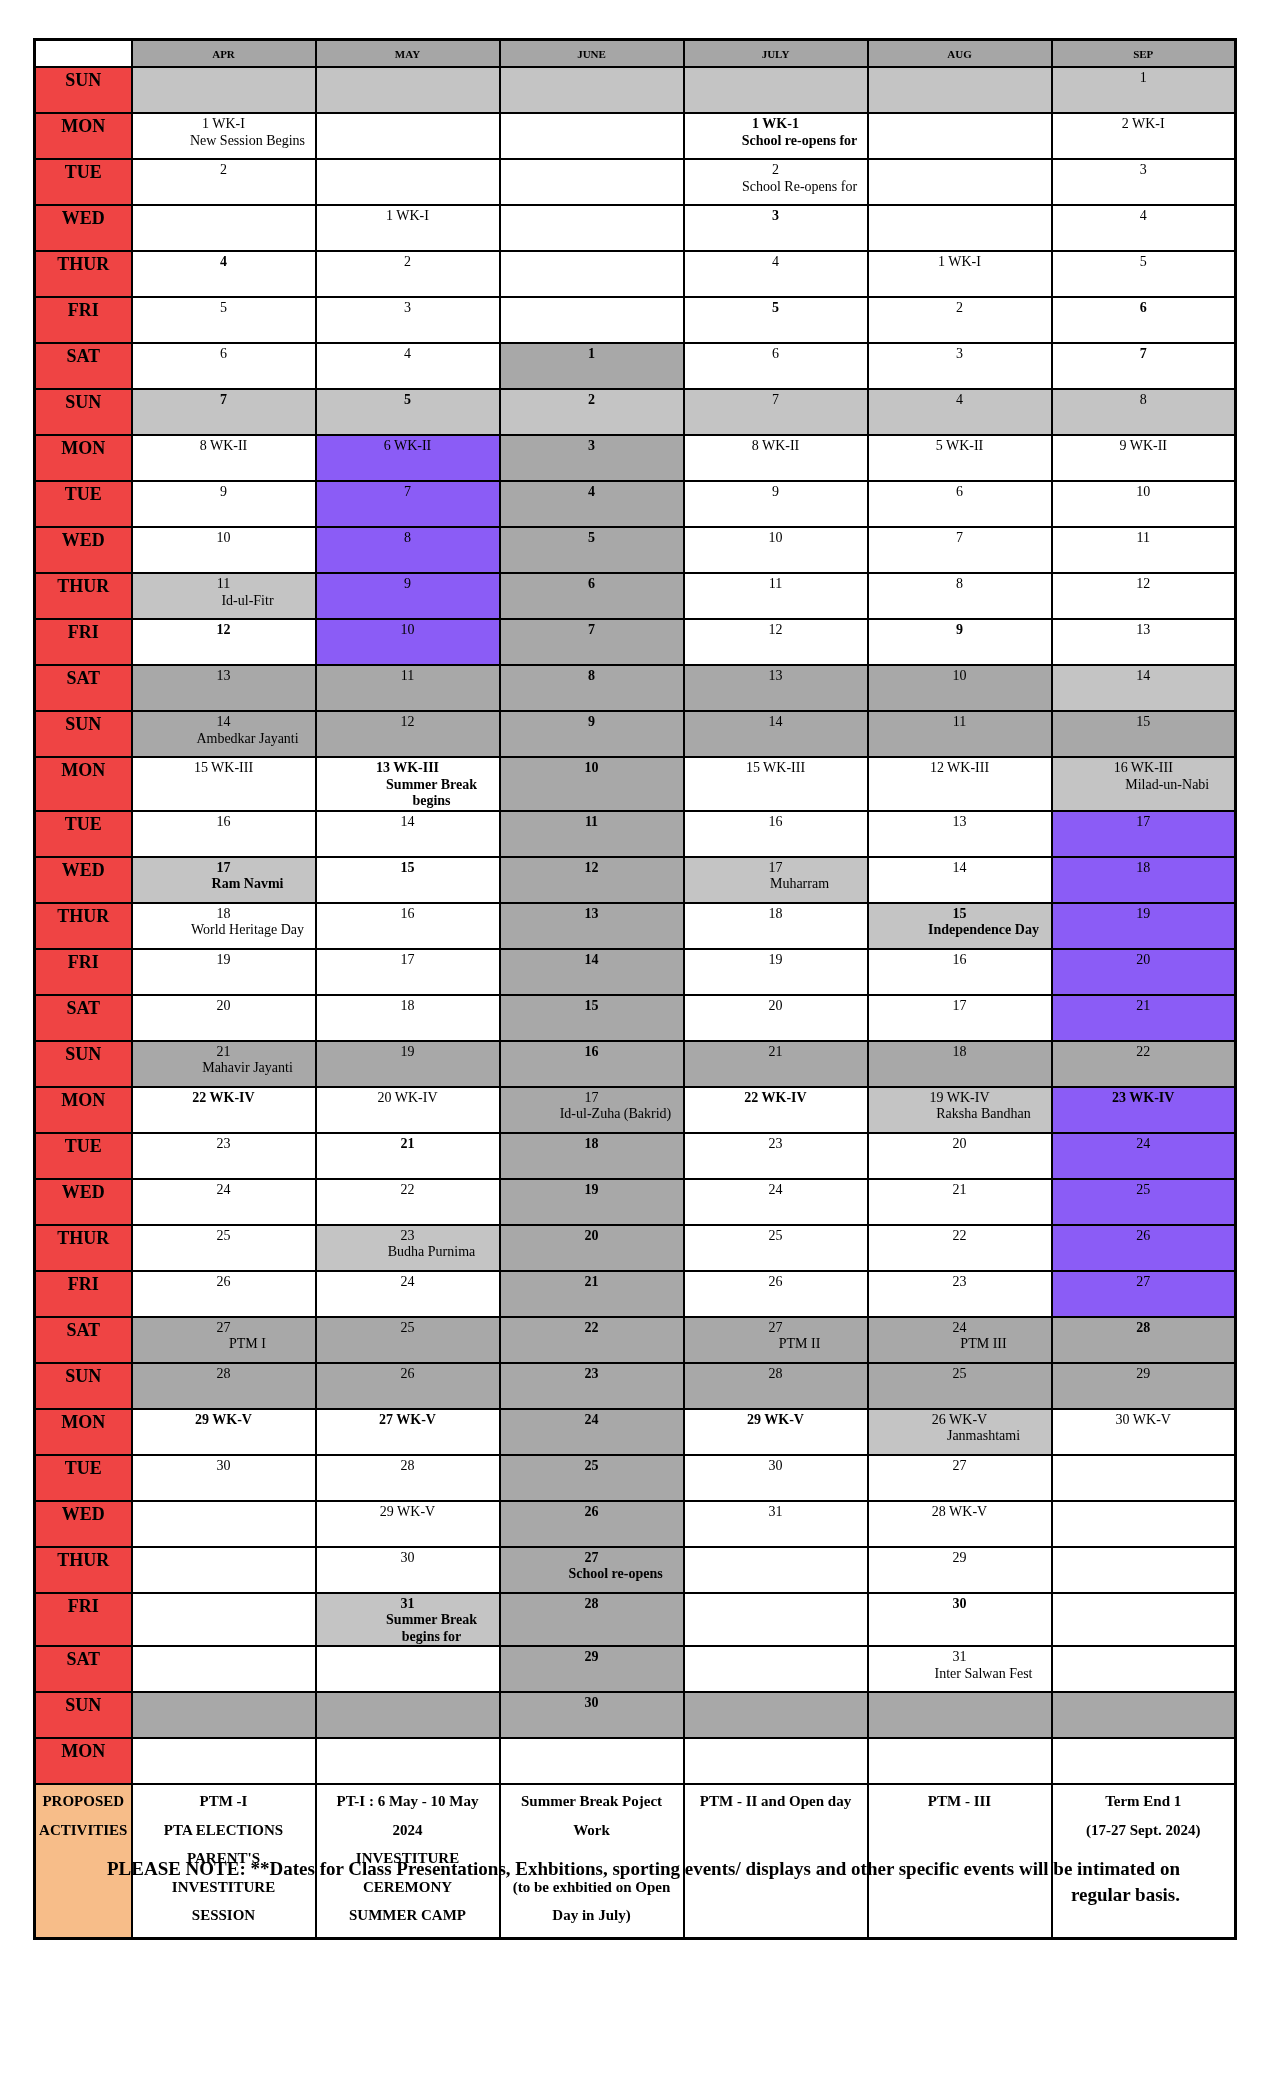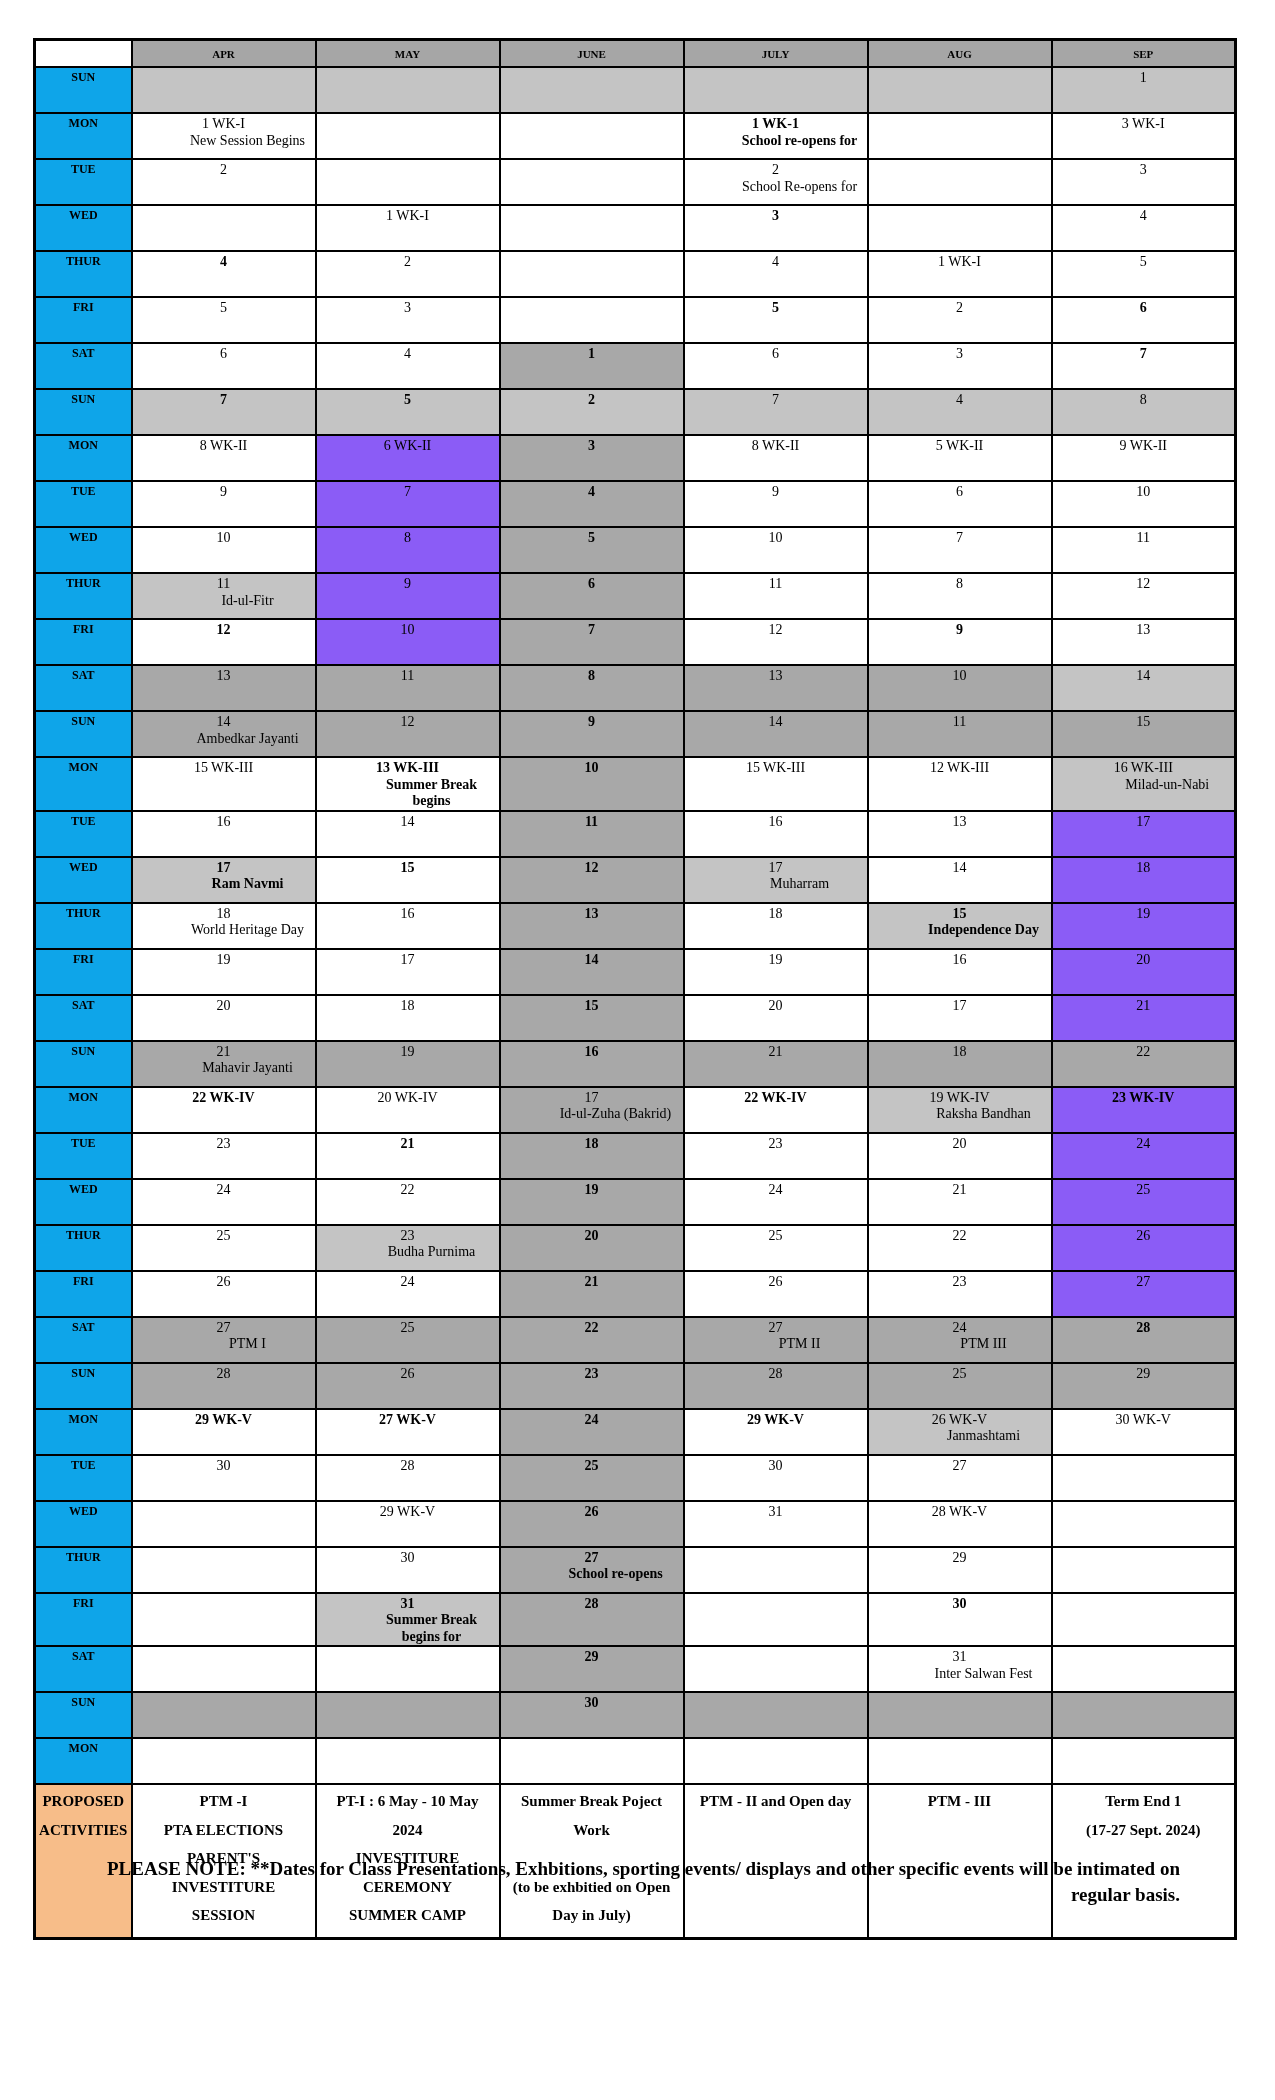--- a/index.html
+++ b/index.html
@@ -11,21 +11,21 @@
     border-collapse:collapse;position:absolute;left:33px;top:38px;width:1204px;
     table-layout:fixed;
   }
   table.cal th, table.cal td{
     border:2px solid #000;vertical-align:top;text-align:center;
     padding:2px 2px 0 2px;font-size:14px;line-height:1.18;overflow:hidden;
   }
   table.cal{border:3px solid #000;}
   col.daycol{width:97px;}
   tr.monthhdr th{background:#a6a6a6;height:23px;font-size:11px;font-weight:bold;vertical-align:middle;}
-  tr.dayrow th{font-weight:bold;font-size:12px;background:#0ea5e9;}
+  tr.dayrow th{font-weight:bold;font-size:18px;background:#ef4444;}
   tr.dayrow td, tr.dayrow th{height:42px;}
   .bg-g{background:#a8a8a8;}
   .bg-lg{background:#c4c4c4;}
   .bg-y{background:#8b5cf6;}
   .bold{font-weight:bold;}
   .evt{display:block;margin-left:48px;}
   tr.actrow td, tr.actrow th{height:150px;font-size:15px;font-weight:bold;line-height:1.9;}
   th.actlabel{
     background:#f7bd89;text-align:left;vertical-align:top;font-size:17px;
     word-break:break-all;line-height:1.9;
@@ -70,21 +70,21 @@
         <td class="bg-lg"></td>
         <td class="bg-lg"><span>1</span></td>
       </tr>
       <tr class="dayrow">
         <th>MON</th>
         <td><span>1 WK-I</span><span class="evt">New Session Begins</span></td>
         <td></td>
         <td></td>
         <td><span class="bold">1 WK-1</span><span class="evt bold">School re-opens for</span></td>
         <td></td>
-        <td><span>3 WK-I</span></td>
+        <td><span>2 WK-I</span></td>
       </tr>
       <tr class="dayrow">
         <th>TUE</th>
         <td><span>2</span></td>
         <td></td>
         <td></td>
         <td><span>2</span><span class="evt">School Re-opens for</span></td>
         <td></td>
         <td><span>3</span></td>
       </tr>

